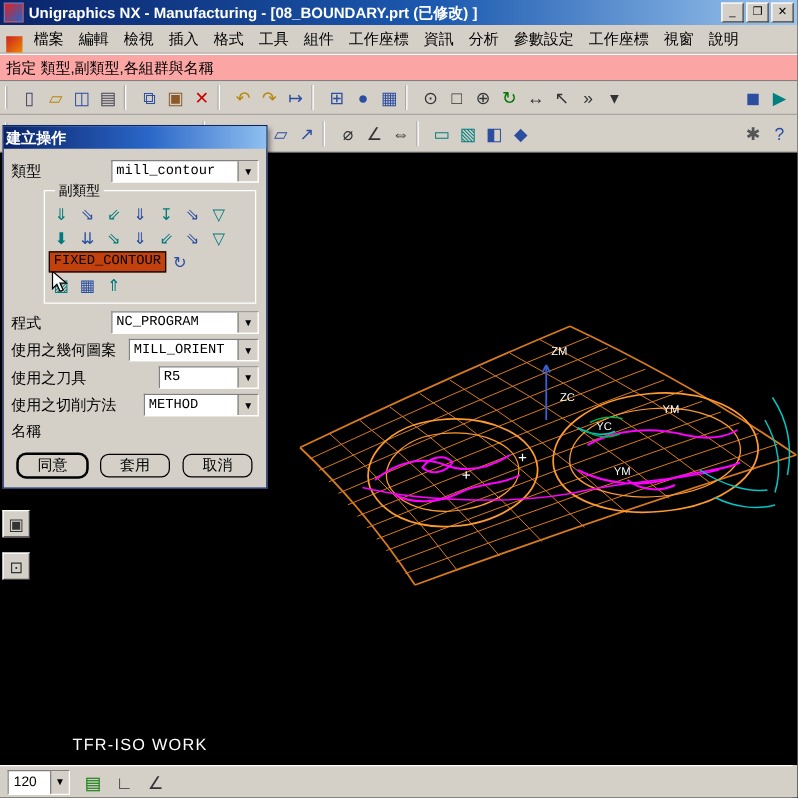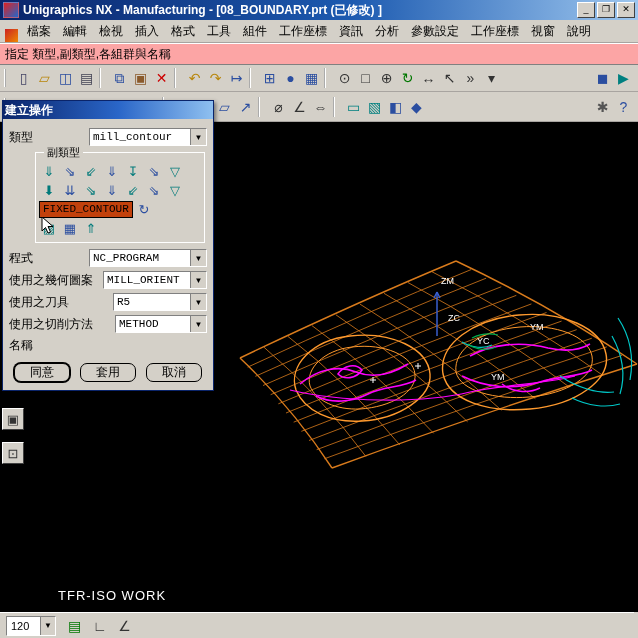--- a/index.html
+++ b/index.html
@@ -333,21 +333,21 @@
     </div>
     <div class="frow">
       <span class="flabel">使用之幾何圖案</span>
       <span class="combo" style="width:104px">
         <span class="val">MILL_ORIENT</span>
         <span class="arrow">▼</span>
       </span>
     </div>
     <div class="frow">
       <span class="flabel">使用之刀具</span>
-      <span class="combo" style="width:94px">
+      <span class="combo" style="width:80px">
         <span class="val">R5</span>
         <span class="arrow">▼</span>
       </span>
     </div>
     <div class="frow">
       <span class="flabel">使用之切削方法</span>
       <span class="combo" style="width:92px">
         <span class="val">METHOD</span>
         <span class="arrow">▼</span>
       </span>

